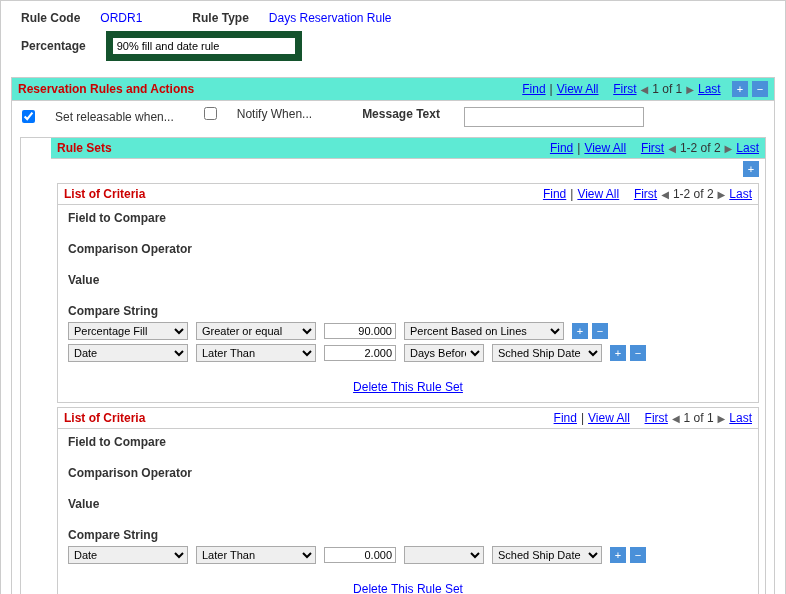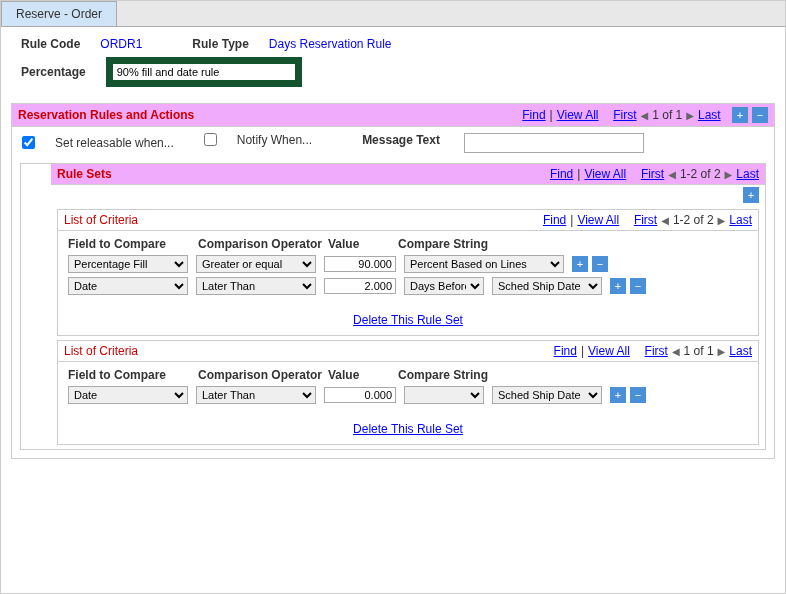--- a/index.html
+++ b/index.html
@@ -13,41 +13,41 @@
 
     
     .header-section { padding: 10px 20px; }
     .header-row { display: flex; align-items: center; gap: 20px; margin-bottom: 6px; }
     .header-label { font-weight: bold; color: #333; font-size: 12px; }
     .header-value { color: #00f; font-size: 12px; }
     .header-input { border: 7px solid #14532d; padding: 2px 4px; font-size: 11px; width: 196px; }
 
     
     .section-panel { margin: 0 10px 6px 10px; border: 1px solid #ccc; }
-    .section-header { background: #f0abfc; padding: 3px 6px; display: flex; align-items: center; justify-content: space-between; border-bottom: 1px solid #ccc; }
+    .section-header { background: #5eead4; padding: 3px 6px; display: flex; align-items: center; justify-content: space-between; border-bottom: 1px solid #ccc; }
     .section-title { color: #c00; font-weight: bold; font-size: 12px; }
     .section-nav { display: flex; align-items: center; gap: 4px; font-size: 12px; color: #333; }
     .nav-link { color: #00f; text-decoration: underline; cursor: pointer; }
     .nav-sep { color: #333; }
     .nav-arrow { color: #666; cursor: pointer; font-size: 10px; }
     .nav-text { font-size: 12px; }
     .btn-plus { background: #4a90d9; color: #fff; border: none; cursor: pointer; width: 16px; height: 16px; font-size: 11px; display: inline-flex; align-items: center; justify-content: center; }
     .btn-minus { background: #4a90d9; color: #fff; border: none; cursor: pointer; width: 16px; height: 16px; font-size: 11px; display: inline-flex; align-items: center; justify-content: center; }
 
     
     .checkbox-row { padding: 6px 10px; display: flex; align-items: center; gap: 30px; }
     .checkbox-item { display: flex; align-items: flex-start; gap: 20px; }
     .msg-input { border: 1px solid #aaa; padding: 2px 4px; font-size: 12px; width: 180px; }
 
     
     .criteria-panel { margin: 4px 6px; border: 1px solid #ccc; }
     .criteria-header { background: #fff; padding: 3px 6px; display: flex; align-items: center; justify-content: space-between; border-bottom: 1px solid #ccc; }
-    .criteria-title { color: #c00; font-size: 12px; font-weight: normal; }
+    .criteria-title { color: #c00; font-size: 12px; font-weight: bold; }
     .criteria-table { padding: 6px 10px; }
-    .criteria-col-headers { display: flex; gap: 0; margin-bottom: 4px; }
+    .criteria-col-headers { display: flex; gap: 17px; margin-bottom: 4px; flex-direction: column; }
     .col-hdr { font-weight: bold; font-size: 12px; color: #333; }
     .col-field { width: 130px; }
     .col-op { width: 130px; }
     .col-val { width: 70px; }
     .col-compare { flex: 1; }
 
     .criteria-row { display: flex; align-items: center; gap: 4px; margin-bottom: 4px; }
     select.field-select { width: 120px; font-size: 11px; border: 1px solid #aaa; padding: 1px; }
     select.op-select { width: 120px; font-size: 11px; border: 1px solid #aaa; padding: 1px; }
     input.val-input { width: 72px; font-size: 11px; border: 1px solid #aaa; padding: 1px 3px; text-align: right; }
@@ -58,23 +58,20 @@
 
     .delete-link { display: block; text-align: center; padding: 8px; color: #00f; text-decoration: underline; cursor: pointer; font-size: 12px; }
 
     .top-add-remove { display: flex; justify-content: flex-end; padding: 2px 6px; }
   </style>
 </head>
 <body>
 
 <div class="page-container">
 
-  <div class="tab-bar">
-    <div class="tab">Reserve - Order</div>
-  </div>
 
   <div class="header-section">
     <div class="header-row">
       <span class="header-label">Rule Code</span>
       <span class="header-value">ORDR1</span>
       <span class="header-label" style="margin-left:30px;">Rule Type</span>
       <span class="header-value">Days Reservation Rule</span>
     </div>
     <div class="header-row">
       <span class="header-label">Percentage</span>

